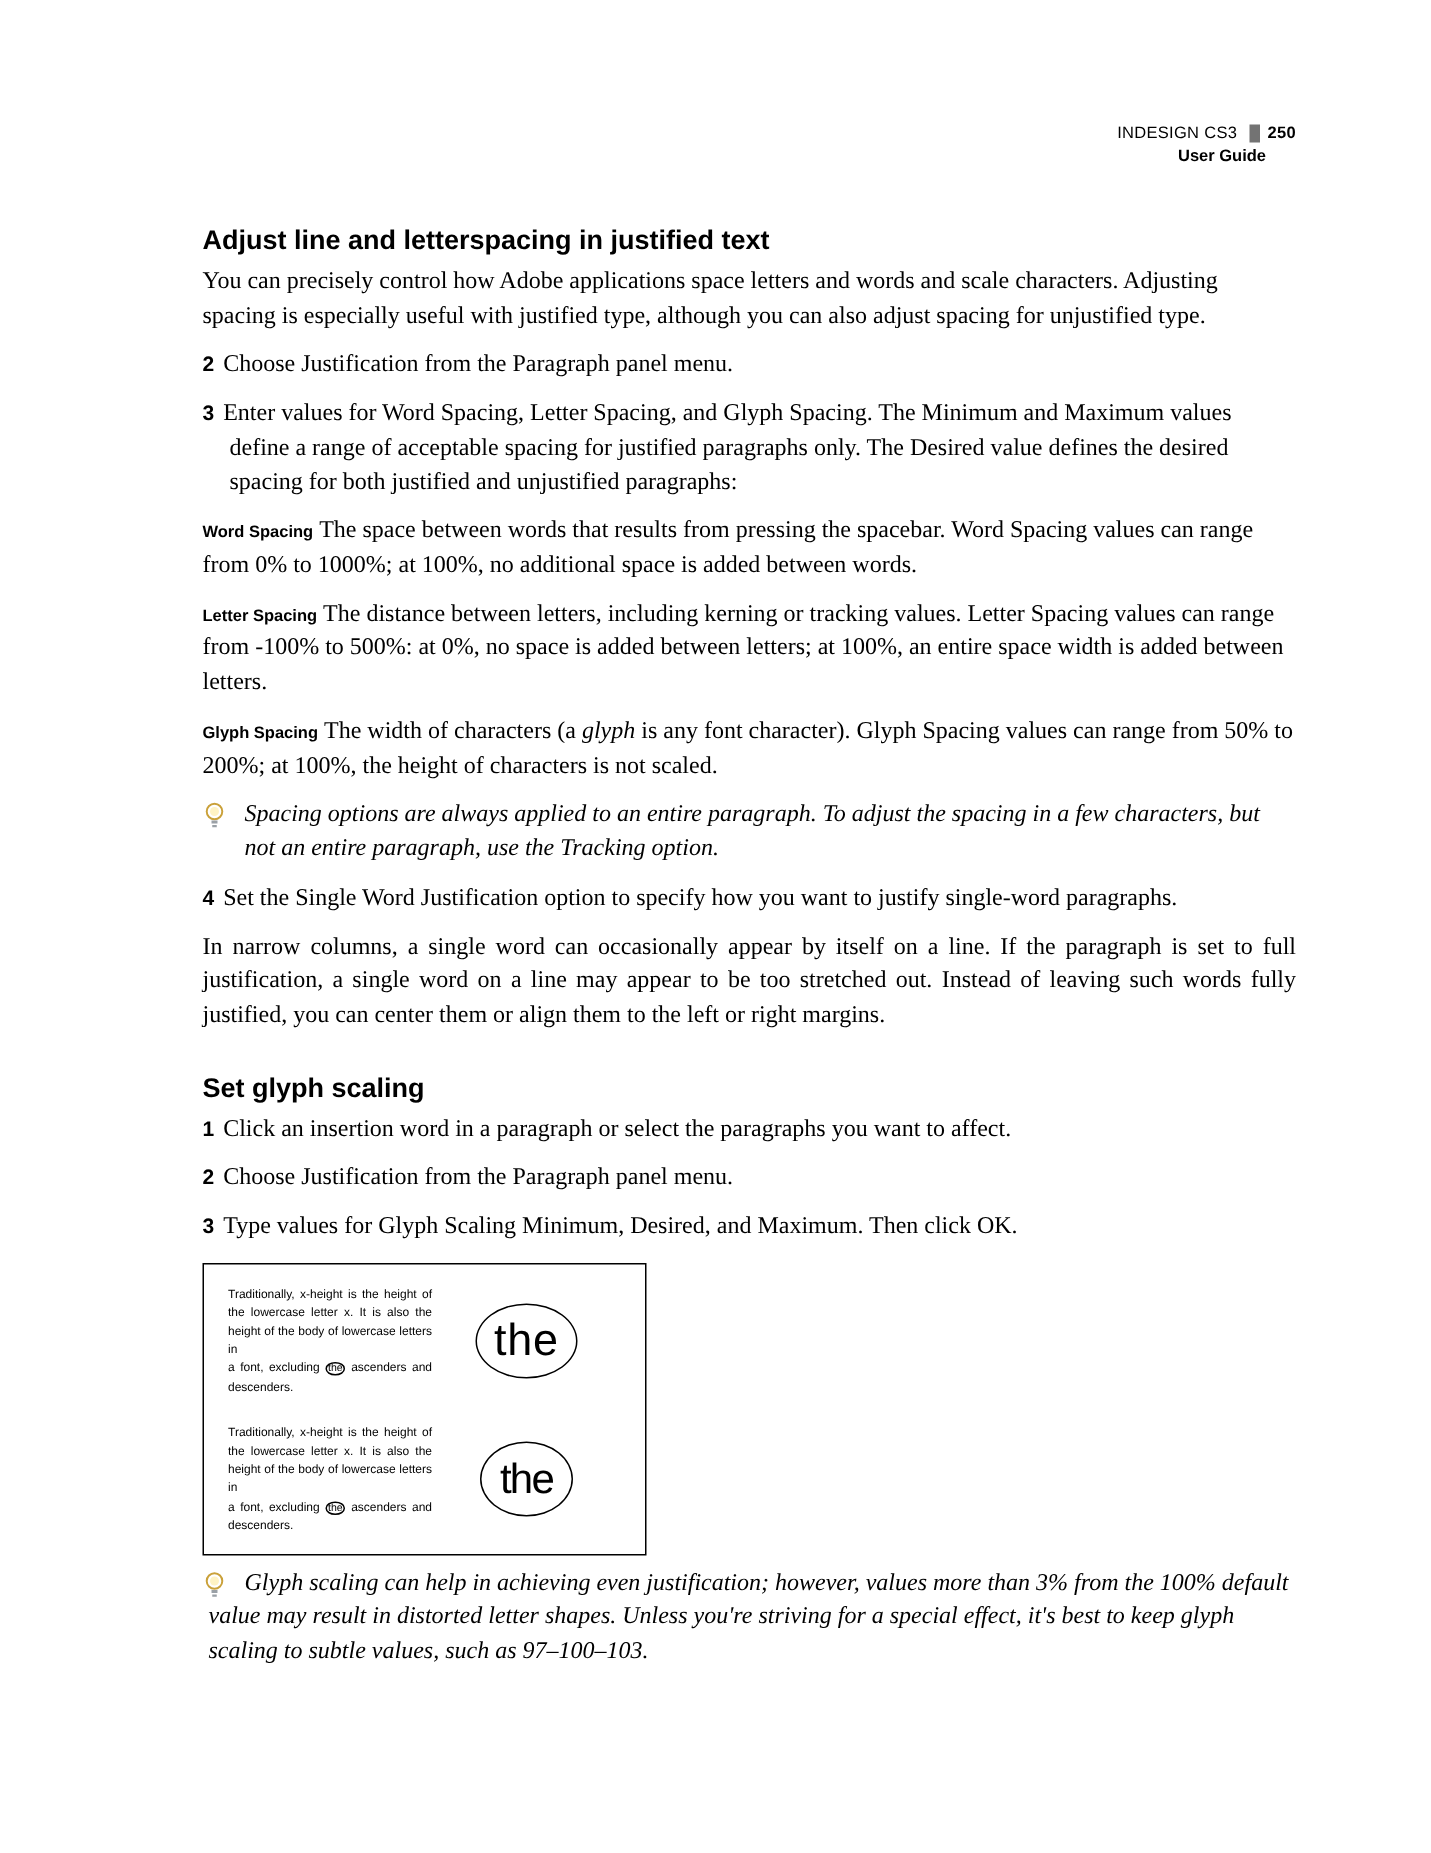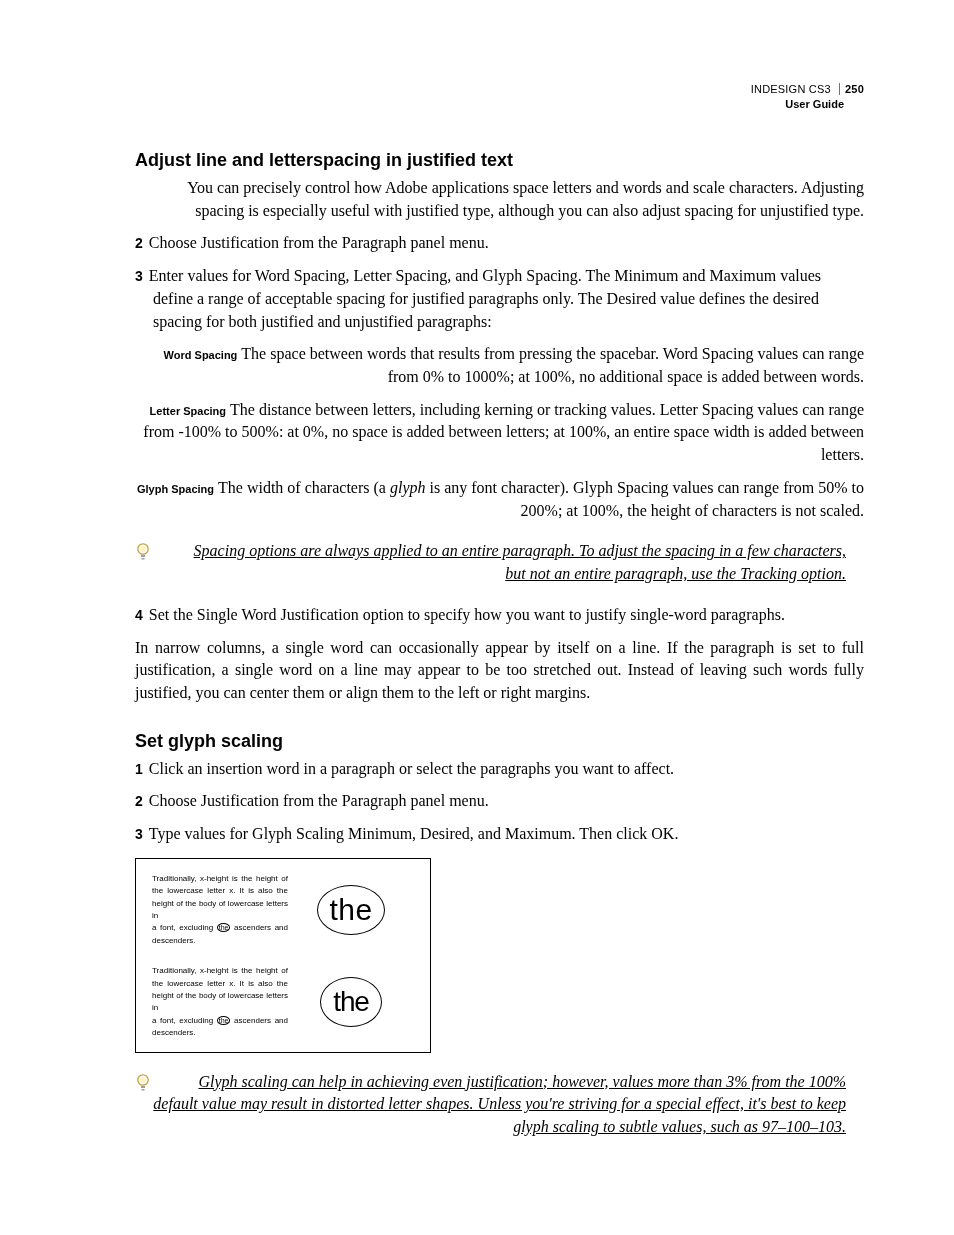--- a/index.html
+++ b/index.html
@@ -20,38 +20,37 @@
     top: 82px;
     right: 90px;
     text-align: right;
     font-family: "Myriad Pro", "Segoe UI", Arial, sans-serif;
     font-size: 11px;
     line-height: 1.35;
   }
   .runhead .line1 { letter-spacing: 0.2px; }
   .runhead .pnum {
     font-weight: 700;
-    border-left: 1px solid #737373;
+    border-left: 7px solid #737373;
     padding-left: 5px;
     margin-left: 5px;
     color: #000;
   }
   .runhead .line2 { font-weight: 700; padding-right: 20px; }
   .content { margin-top: 70px; }
   h2.sec {
     font-family: "Myriad Pro", "Segoe UI", Arial, sans-serif;
     font-weight: 700;
     font-size: 18px;
     margin: 26px 0 6px 0;
   }
   p.body {
     font-size: 16px;
     line-height: 1.42;
     margin: 6px 0 10px 0;
-    text-align: right;
   }
   p.step {
     font-size: 16px;
     line-height: 1.42;
     margin: 6px 0 10px 0;
     padding-left: 18px;
     text-indent: -18px;
   }
   .sn {
     font-family: "Myriad Pro", "Segoe UI", Arial, sans-serif;
@@ -63,21 +62,21 @@
     font-family: "Myriad Pro", "Segoe UI", Arial, sans-serif;
     font-weight: 700;
     font-size: 11px;
     margin-right: 4px;
   }
   .tip {
     position: relative;
     padding-left: 24px;
     margin: 8px 0 10px 0;
   }
-  .tip p.body { font-style: italic; margin: 18px; text-decoration: underline; }
+  .tip p.body { font-style: italic; margin: 4px; }
   .bulb {
     position: absolute;
     left: 0;
     top: 2px;
     width: 16px;
     height: 22px;
   }
   .bulb svg { width: 16px; height: 22px; display: block; }
   .ital { font-style: italic; }
   .figwrap { margin: 12px 0 6px 0; }

